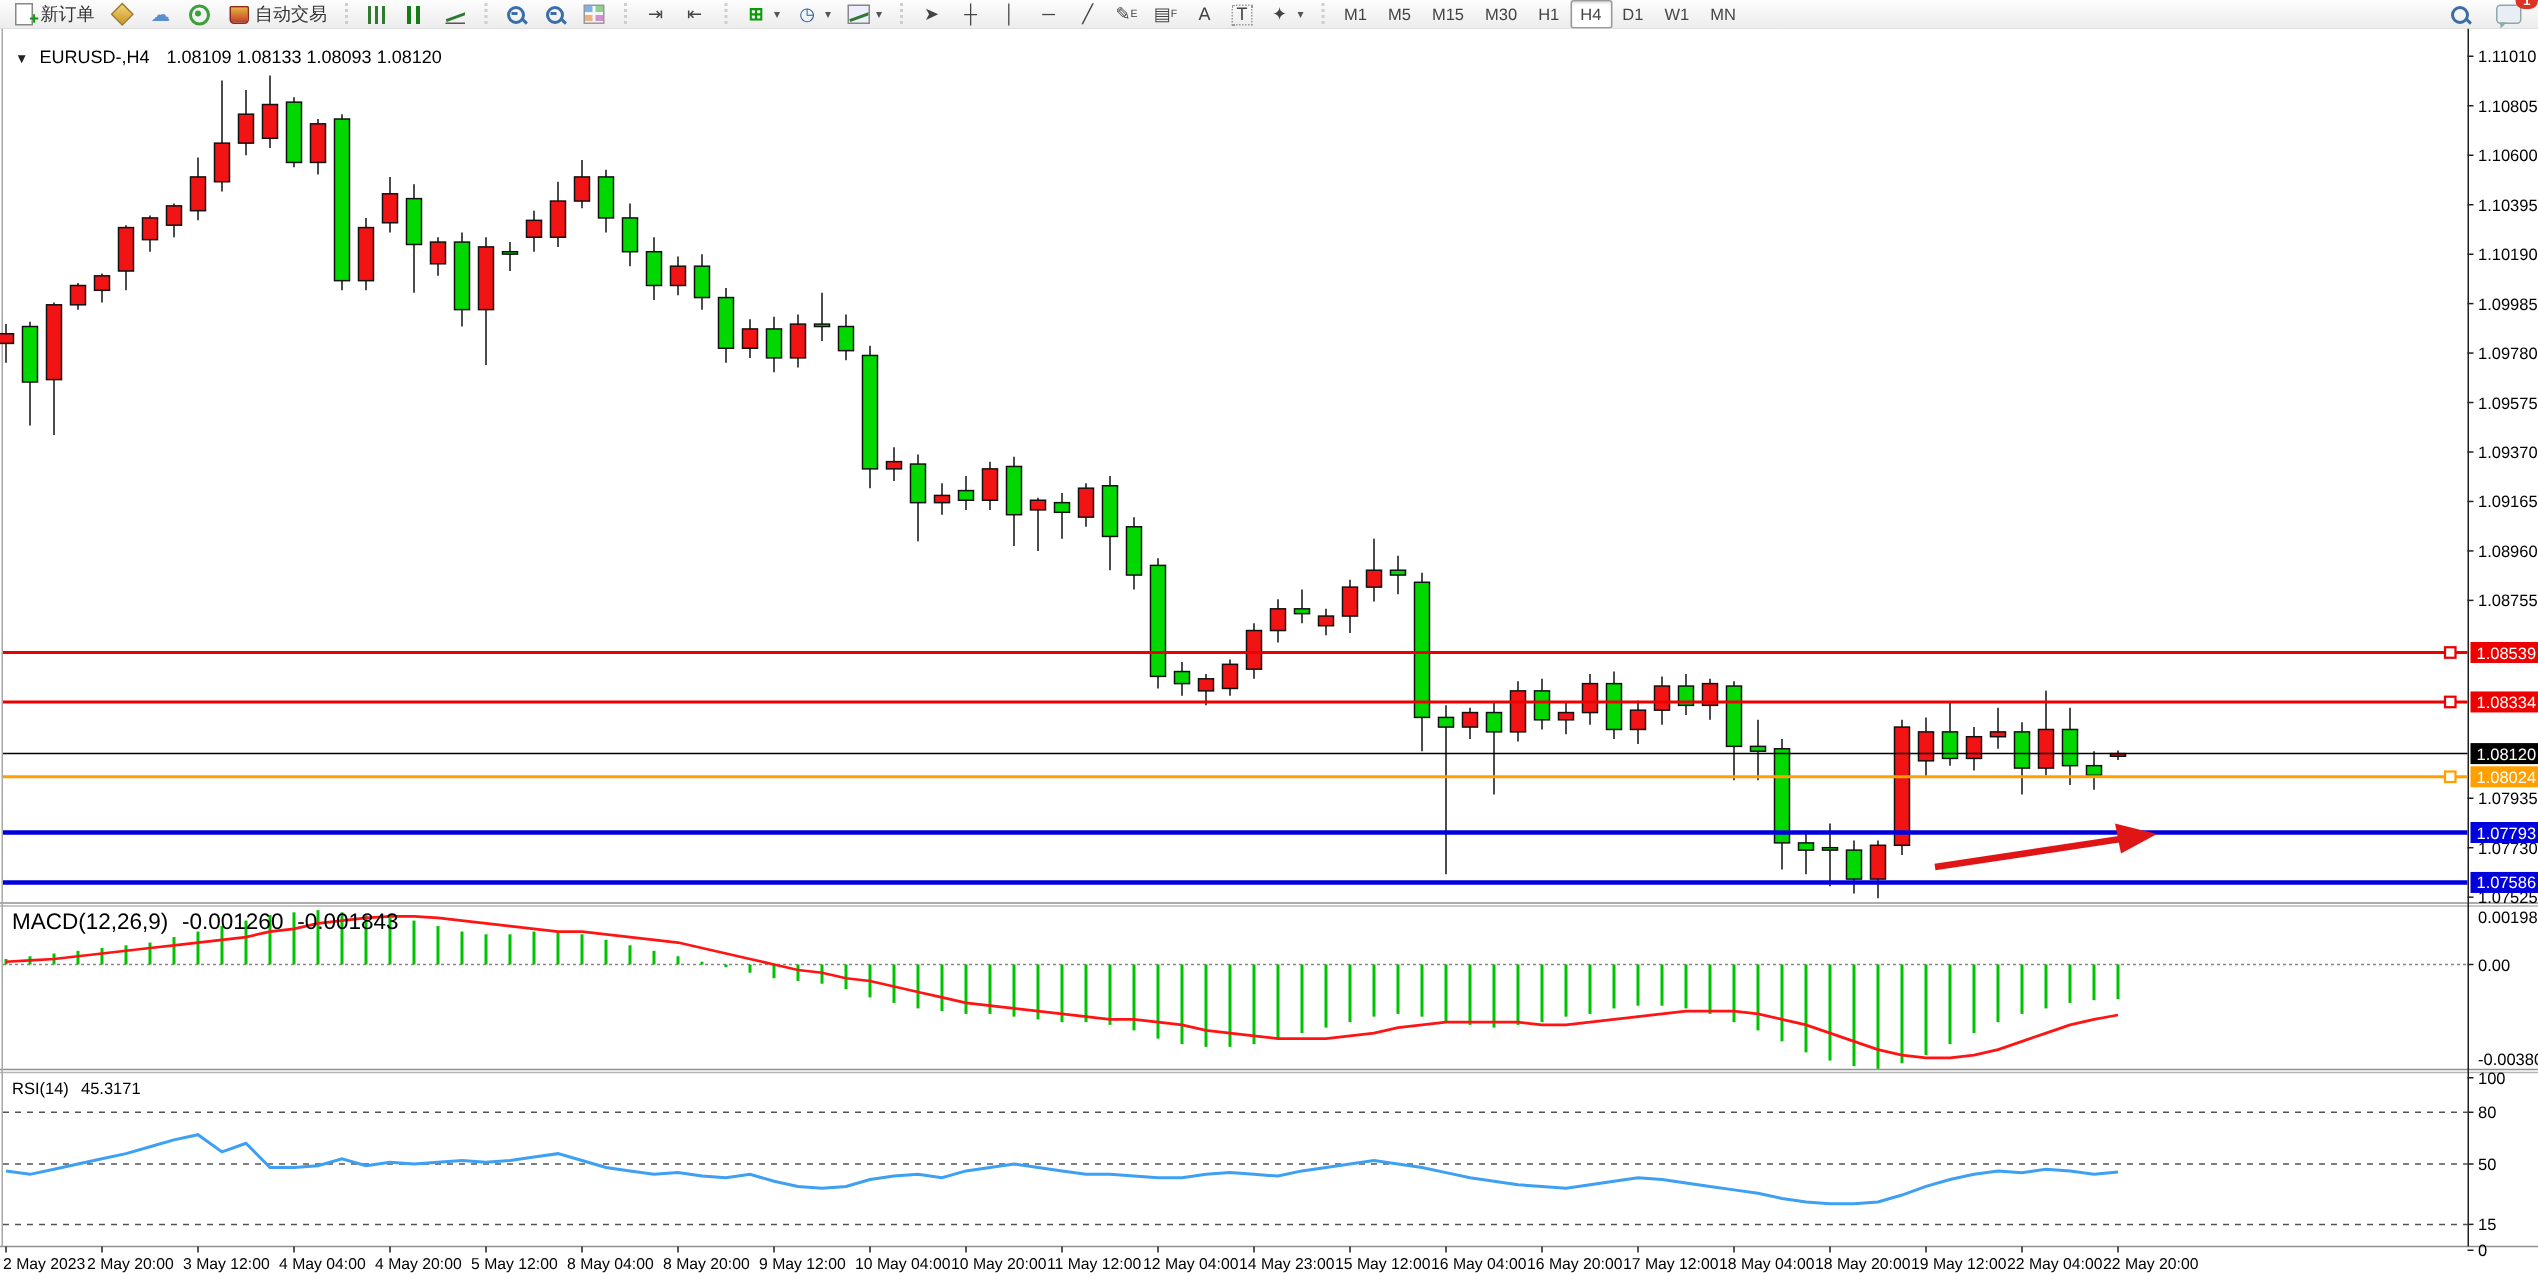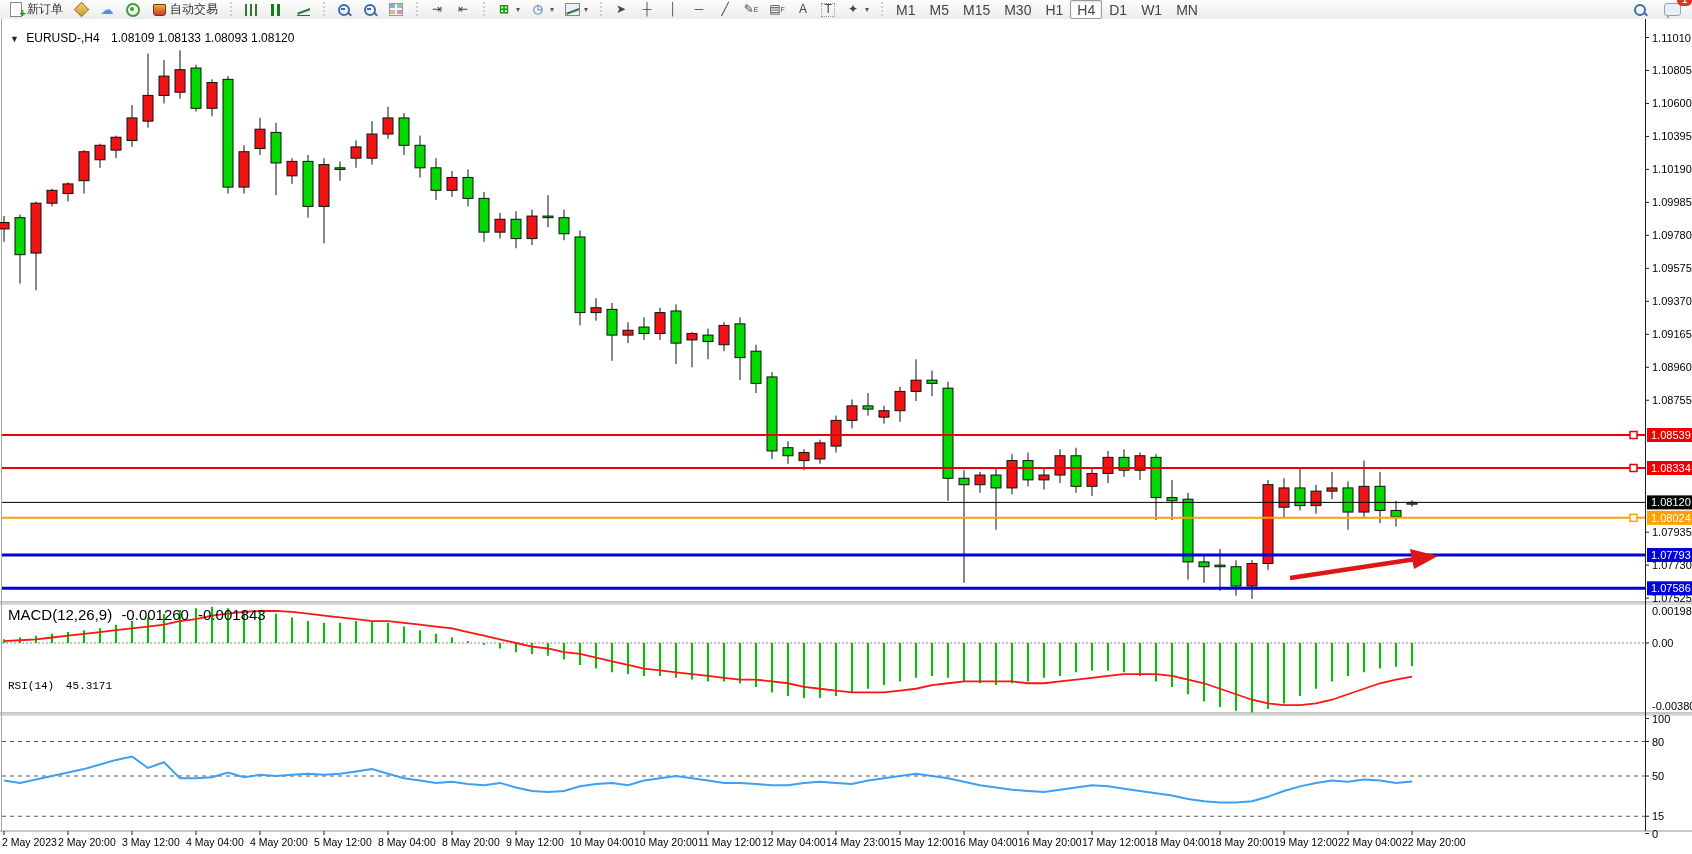--- a/index.html
+++ b/index.html
@@ -40,36 +40,36 @@
     transform:rotate(45deg);}
   .mag.minus:before,.mag.plus:before{content:"";position:absolute;left:1px;top:2.5px;width:4px;height:1.5px;background:#3a6ea8;}
   .tile{width:12px;height:11px;background:
     linear-gradient(#7fb3e8 0 0) 0 0/5px 4px no-repeat,
     linear-gradient(#8fd08f 0 0) 7px 0/5px 4px no-repeat,
     linear-gradient(#e8b37f 0 0) 0 6px/5px 4px no-repeat,
     linear-gradient(#d08fd0 0 0) 7px 6px/5px 4px no-repeat;border:1px solid #999;}
   .glyph{color:#444;}
   .ddcaret{font-size:8px;color:#555;margin-left:1px;}
   .tfbtn{padding:1px 6px;height:15px;display:inline-flex;align-items:center;
-    border:1px solid transparent;color:#444;font-size:14px;border-radius:2px;}
+    border:1px solid transparent;color:#444;font-size:11px;border-radius:2px;}
   .tfbtn.active{background:#fff;border:1px solid #9a9a9a;box-shadow:inset 0 1px 2px #00000022;}
   #tb-right{margin-left:auto;display:flex;align-items:center;padding-right:6px;gap:6px;}
   .balloon{position:relative;width:15px;height:11px;background:#e9eef5;border:1px solid #8aa;
     border-radius:3px;}
   .balloon:after{content:"";position:absolute;left:2px;bottom:-4px;border:2px solid transparent;
     border-top-color:#8aa;border-left-color:#8aa;}
   .badge{position:absolute;right:-7px;top:-6px;min-width:11px;height:11px;border-radius:6px;
     background:#e03224;color:#fff;font-size:9px;font-weight:bold;display:flex;
     align-items:center;justify-content:center;padding:0 2px;}
   
   .ovl{position:absolute;font-size:12px;color:#000;z-index:5;pointer-events:none;}
   #chart-title{left:10px;top:31px;}
   #chart-title .caret{font-size:9px;color:#222;margin-right:4px;}
   #macd-label{left:8px;top:606px;font-size:15px;}
-  #rsi-label{left:8px;top:680px;font-size:11px;font-family:Liberation Mono, monospace;}
+  #rsi-label{left:8px;top:720px;font-size:11px;}
   svg text{font-family:"Liberation Sans",sans-serif;}
 </style>
 </head>
 <body>
 
 <div id="app">
 
   <div id="toolbar">
     <div class="tgroup">
       <span class="tbtn">

